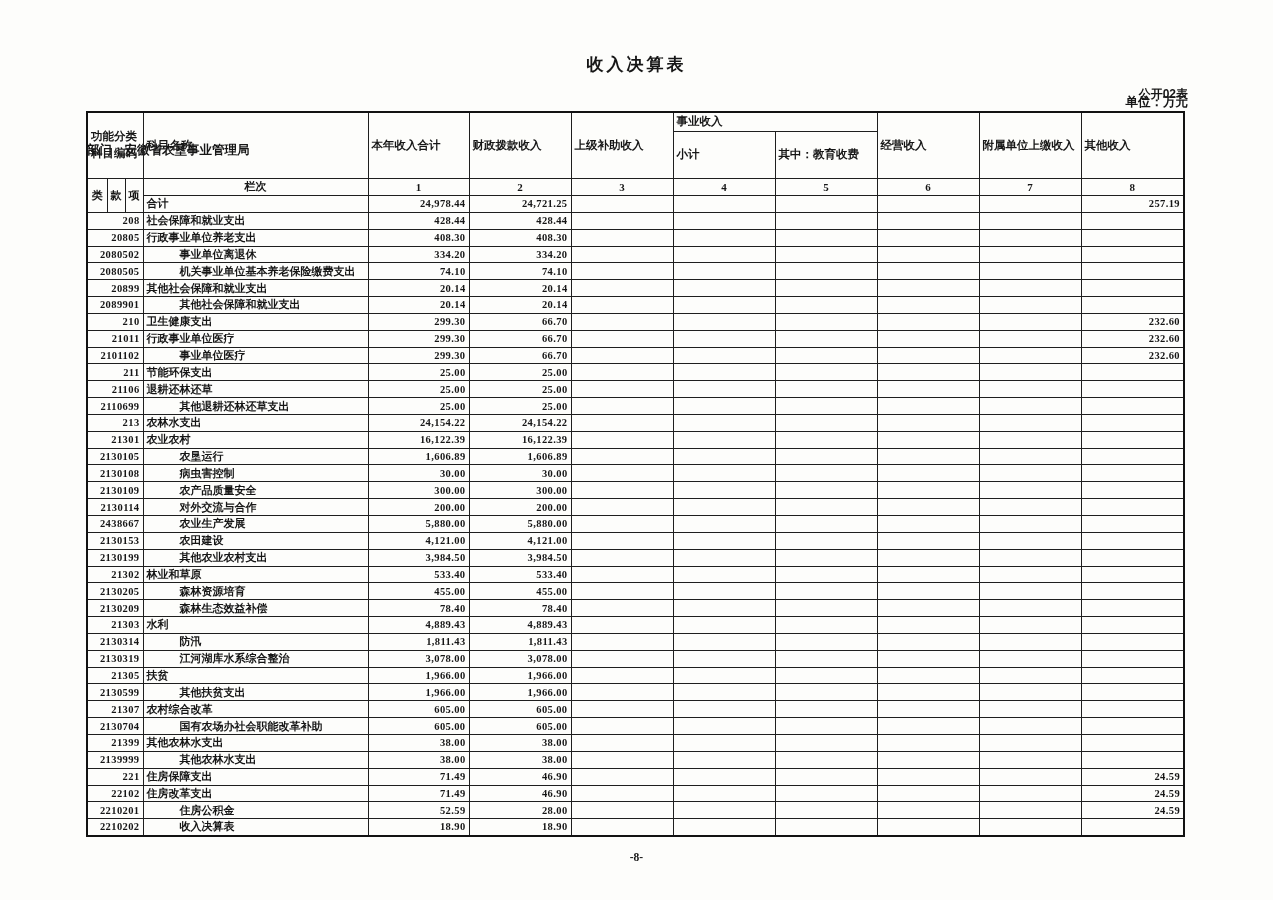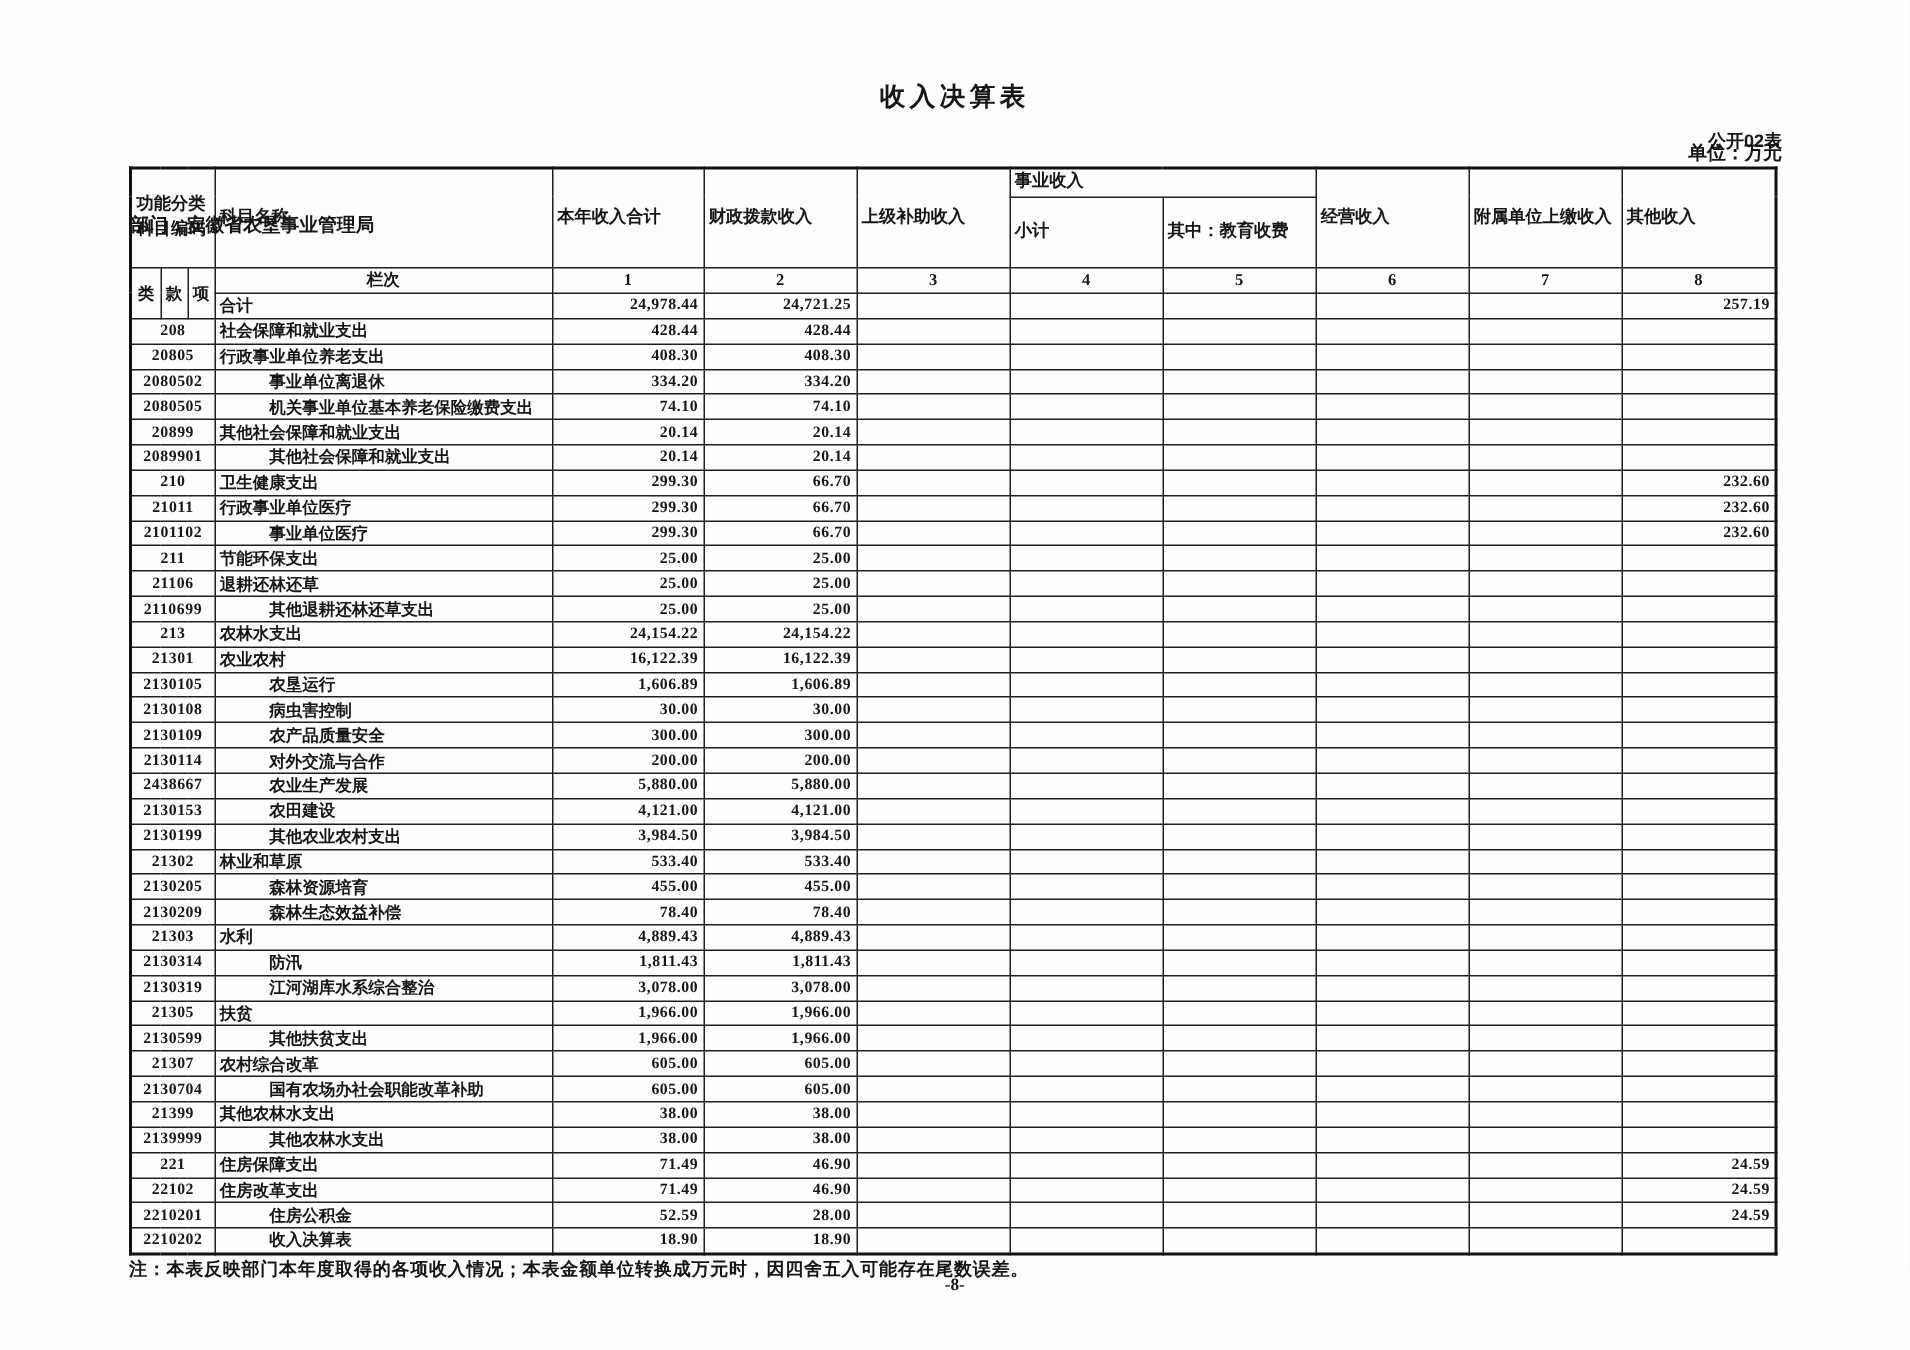--- a/index.html
+++ b/index.html
@@ -27,21 +27,21 @@
   }
   thead th{font-size:11.5px;font-weight:700;text-align:left;line-height:1.55;margin-left:30px;}
   tr.h1{height:17px;}
   tr.h2{height:47px;}
   tr.lanci td{height:16px;text-align:center;font-size:11px;font-weight:700;
     font-family:"Liberation Serif","DejaVu Serif",serif;}
   tr.lanci td.zh{font-family:"Liberation Sans","DejaVu Sans",sans-serif;}
   tr.trow{height:17px;}
   tr.drow{height:16.85px;}
   td.code{
-    font-size:10.5px;font-weight:700;text-align:center;padding-left:3px;
+    font-size:10.5px;font-weight:700;text-align:right;padding-left:3px;
     font-family:"Liberation Serif","DejaVu Serif",serif;letter-spacing:0.4px;margin-left:36px;
   }
   td.name{font-size:11px;font-weight:700;text-align:left;white-space:nowrap;}
   td.name.indent1{padding-left:36px;}
   td.name.c{}
   td.val{
     font-size:10.5px;font-weight:700;text-align:right;padding-right:4px;
     font-family:"Liberation Serif","DejaVu Serif",serif;letter-spacing:0.4px;
     white-space:nowrap;
   }
@@ -560,16 +560,15 @@
           <td class="val"></td>
           <td class="val"></td>
           <td class="val"></td>
           <td class="val"></td>
           <td class="val"></td>
           <td class="val"></td>
         </tr>
       </tbody>
   </table>
 
-  <div class="note">注：本表反映部门本年度取得的各项收入情况；本表金额单位转换成万元时，因四舍五入可能存在尾数误差。</div>
   <div class="pagenum">-8-</div>
 
 </div>
 
 </body></html>

